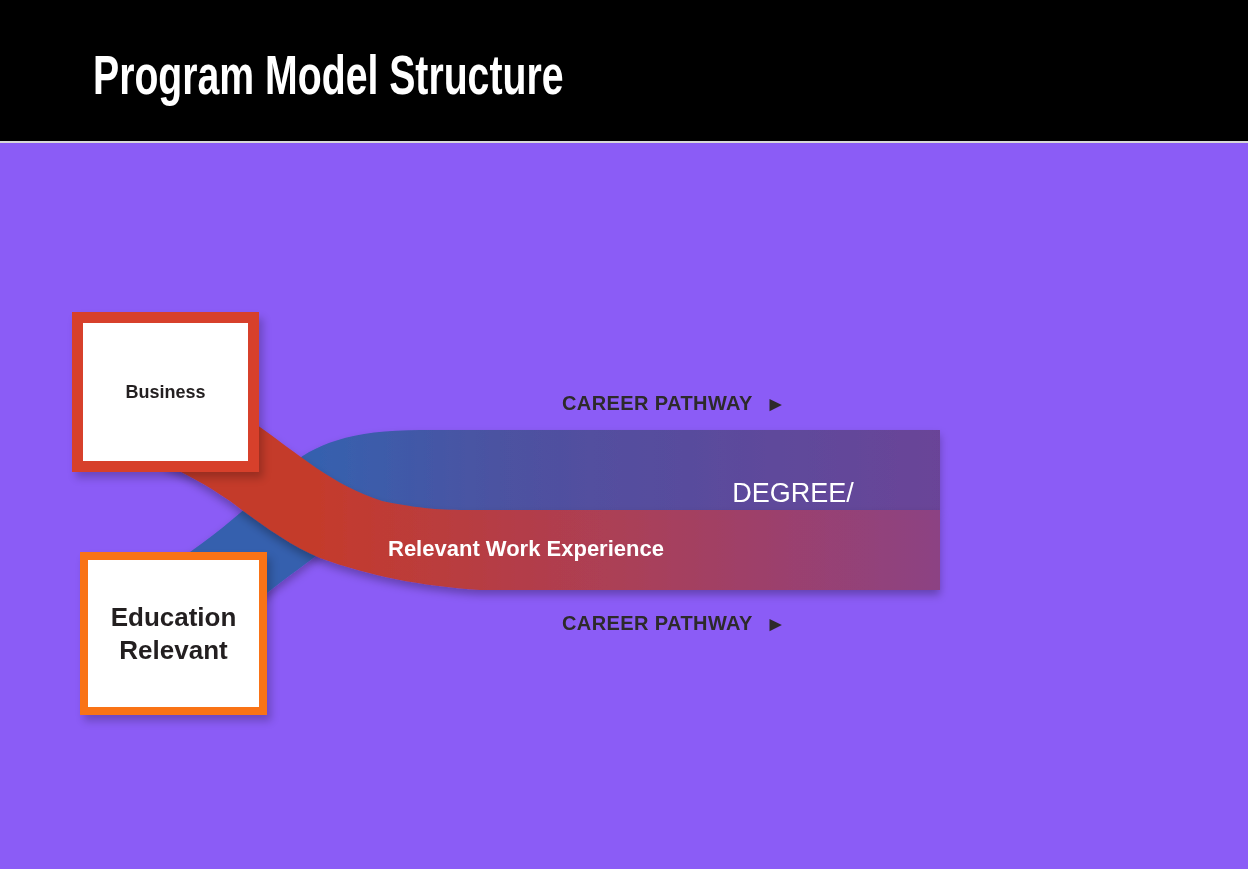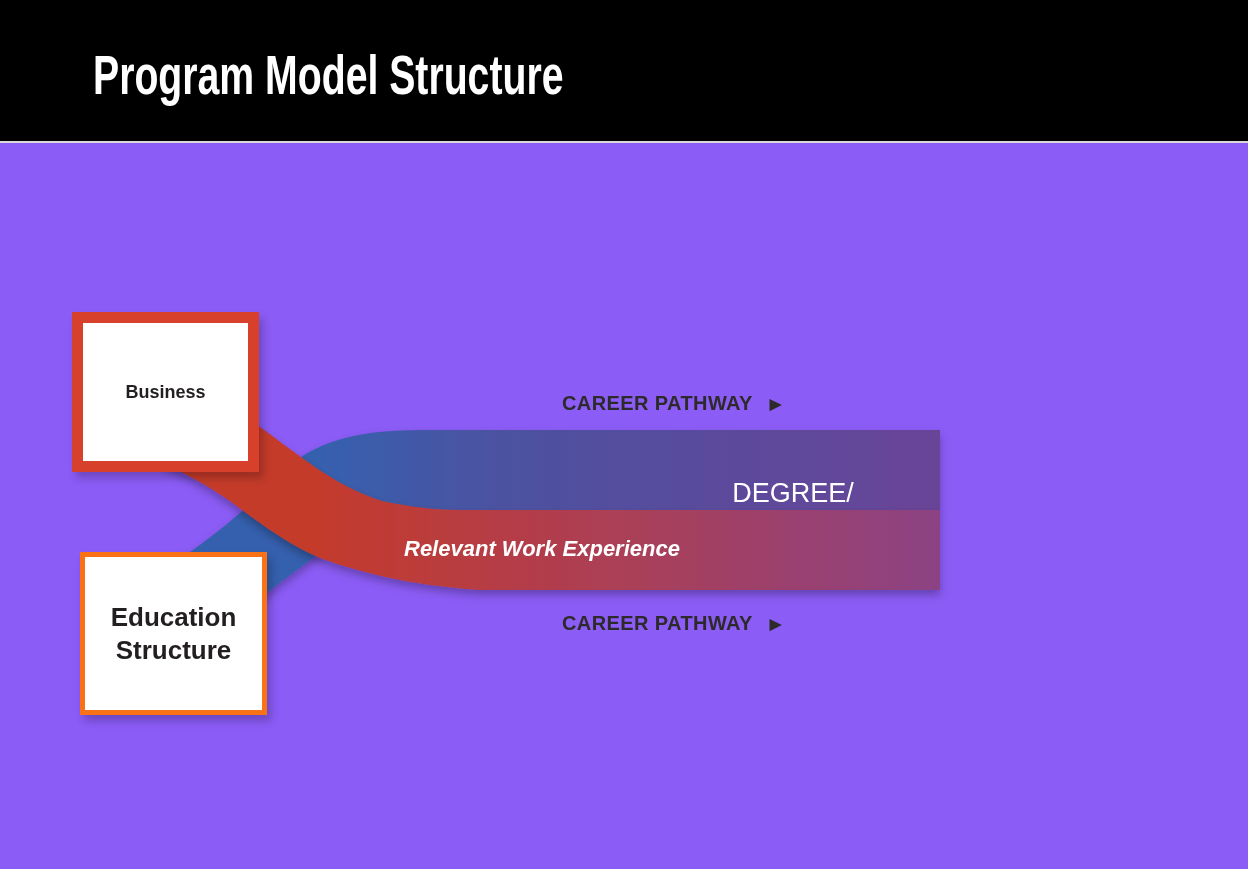--- a/index.html
+++ b/index.html
@@ -28,38 +28,38 @@
     display:flex; flex-direction:column; align-items:center; justify-content:center;
     text-align:center; font-weight:bold; color:#231f20;
     box-shadow:4px 6px 8px rgba(0,0,0,0.22);
   }
   .node-box.business {
     left:72px; top:312px; width:187px; height:160px;
     border:11px solid #d7402b; font-size:18px;
   }
   .node-box.education {
     left:80px; top:552px; width:187px; height:163px;
-    border:5px solid #f97316; font-size:26px; line-height:33px;
+    border:8px solid #f97316; font-size:26px; line-height:33px;
   }
 
   
   .talent-circle {
     position:absolute; left:876px; top:350px; width:306px; height:306px;
     border-radius:50%; border:15px solid #7b3d92; background:#ffffff; box-sizing:border-box;
     display:flex; flex-direction:column; align-items:center; justify-content:center;
     color:#7a4294; font-weight:bold; font-size:47px; line-height:55px; text-align:center;
     box-shadow:0 7px 10px rgba(0,0,0,0.20);
   }
 
   
   .band-label {
     position:absolute; color:#ffffff; font-weight:bold; font-size:22px; white-space:nowrap;
   }
   .band-label.academic { left:433px; top:461px; }
-  .band-label.work     { left:404px; top:536px;font-style:italic; }
+  .band-label.work     { left:388px; top:536px; }
 
   .degree-label {
     position:absolute; left:781px; top:479px; transform:translateX(-50%);
     text-align:center; color:#ffffff; font-weight:normal; font-size:27px; line-height:29px;
     white-space:nowrap;
     margin-left:12px;
   }
 
   
   .career {
@@ -123,21 +123,21 @@
              L 165 420
              Z"></path>
   </svg>
 
   <div class="node-box business">
     <span>Business</span>
   </div>
 
   <div class="node-box education">
     <span>Education</span>
-    <span>Structure</span>
+    <span>Relevant</span>
   </div>
 
 
   <div class="band-label work">Relevant Work Experience</div>
 
   <div class="degree-label">
     <div>DEGREE/</div>
   </div>
 
   <div class="career top">

